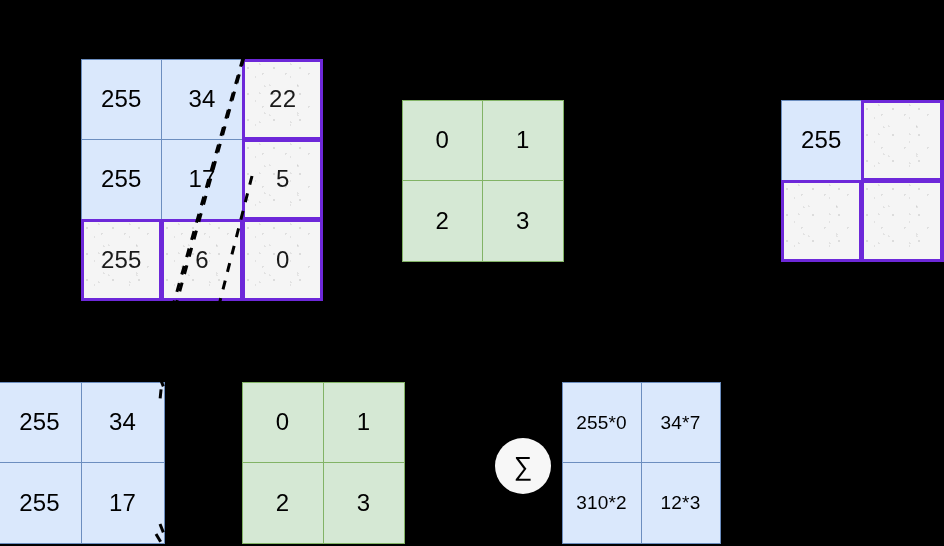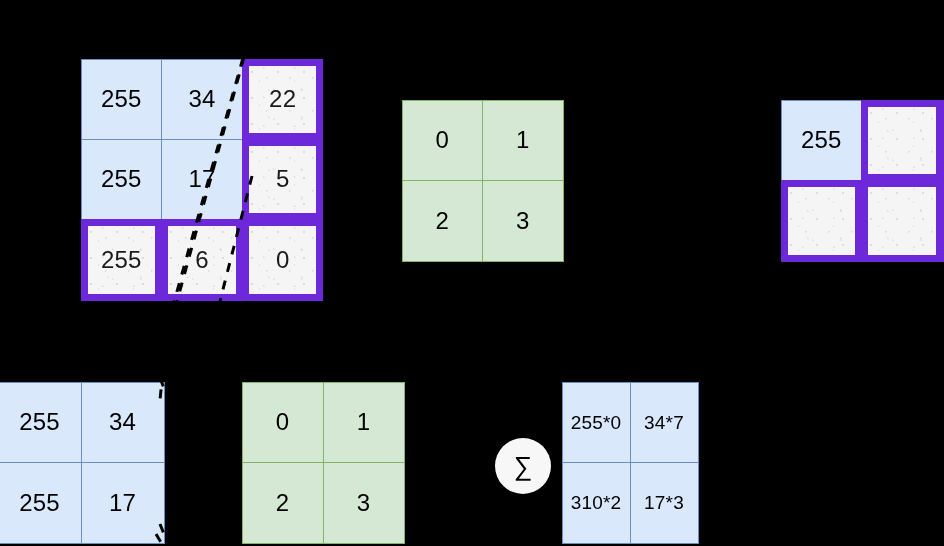--- a/index.html
+++ b/index.html
@@ -42,21 +42,21 @@
   .cell.blue {
     background: #dae8fc;
     border: 1px solid #6c8ebf;
   }
   .cell.green {
     background: #d5e8d4;
     border: 1px solid #82b366;
   }
   .cell.gray {
     background: #f5f5f5;
-    border: 7px solid #6d28d9;
+    border: 3px solid #6d28d9;
     color: #1a1a1a;
   }
   
   .grid .cell {
     margin: -0.5px;
   }
 
   
   .cell.gray::before {
     content: "";
@@ -101,21 +101,21 @@
     grid-template-rows: repeat(2, 1fr);
   }
   #kernel-grid-bottom {
     left: 242px; top: 382px;
     width: 162px; height: 161px;
     grid-template-columns: repeat(2, 1fr);
     grid-template-rows: repeat(2, 1fr);
   }
   #products-grid {
     left: 562px; top: 382px;
-    width: 136px; height: 161px;
+    width: 158px; height: 161px;
     grid-template-columns: repeat(2, 1fr);
     grid-template-rows: repeat(2, 1fr);
   }
   #products-grid .cell { font-size: 19px; }
 
   
   #sum-badge {
     position: absolute;
     left: 495px; top: 438px;
     width: 56px; height: 56px;
@@ -246,21 +246,21 @@
       <div class="cell blue">
         <span>255*0</span>
       </div>
       <div class="cell blue">
         <span>34*7</span>
       </div>
       <div class="cell blue">
         <span>310*2</span>
       </div>
       <div class="cell blue">
-        <span>17*3</span>
+        <span>12*3</span>
       </div>
     </div>
 
   <svg id="connectors" viewBox="0 0 944 546" width="944" height="546" xmlns="http://www.w3.org/2000/svg">
     <g stroke="#000000" stroke-width="3" fill="none" stroke-dasharray="9 9" stroke-linecap="butt">
       <path d="M 243 58 L 174 302 L 162 380 L 160 400"></path>
       <path d="M 243 58 L 174 302 L 162 380 L 160 400" transform="translate(-22,0)" opacity="0"></path>
       <path d="M 244 57 L 176 305"></path>
       <path d="M 252 176 L 219 305"></path>
       <path d="M 160 378 L 164 388"></path>

